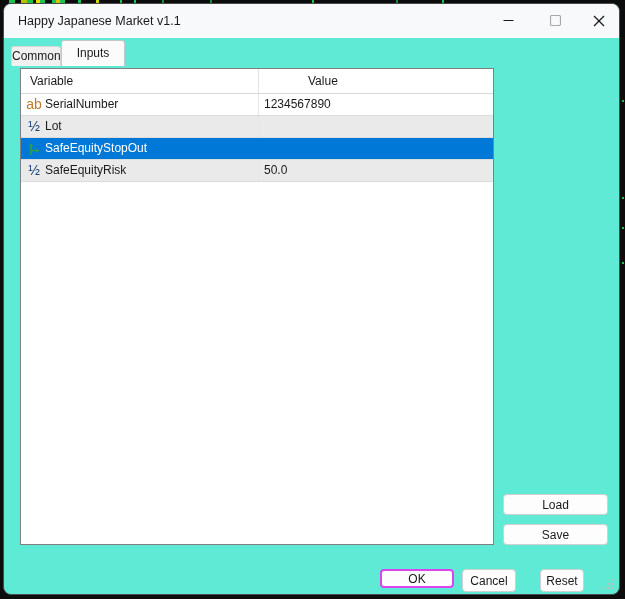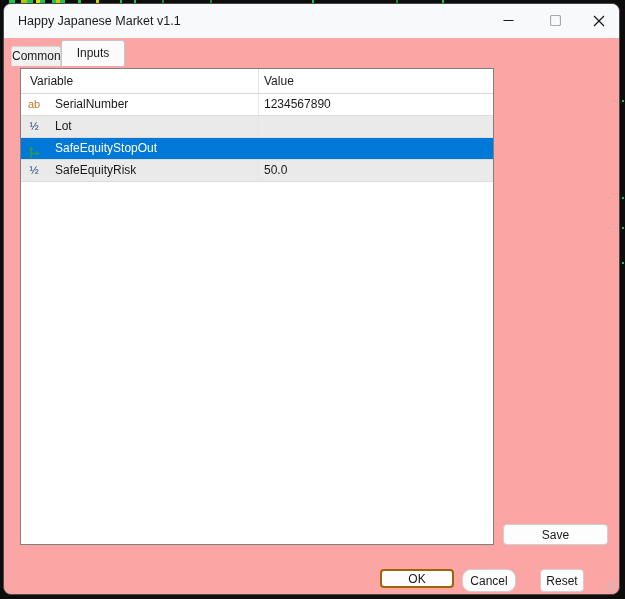--- a/index.html
+++ b/index.html
@@ -14,57 +14,57 @@
         #1dc24a 40px 45px, transparent 45px 52px, #1dc24a 52px 56px, #d8c300 56px 60px,
         #1dc24a 60px 65px, transparent 65px 78px, #1dc24a 78px 81px, transparent 81px 96px,
         #cfd400 96px 99px, transparent 99px 120px, #1dc24a 120px 122px, transparent 122px 134px,
         #1dc24a 134px 136px, transparent 136px 162px, #128f35 162px 164px, transparent 164px 210px,
         #128f35 210px 212px, transparent 212px 312px, #1dc24a 312px 314px, transparent 314px 396px,
         #128f35 396px 398px, transparent 398px 442px, #1dc24a 442px 444px, transparent 444px 100%);
   }
   .edge-speck { position:absolute; width:2px; height:2px; background:#1dc24a; right:1px; }
 
   .dialog { position:absolute; left:3px; top:3px; width:617px; height:592px;
-    background:#fca5a5; border:1px solid #4a4a4a; border-radius:8px; overflow:hidden; }
+    background:#5eead4; border:1px solid #4a4a4a; border-radius:8px; overflow:hidden; }
 
   .titlebar { position:absolute; left:0; top:0; width:100%; height:34px; background:#f8f9fb; }
   .title { position:absolute; left:14px; top:0; line-height:34px; font-size:12.5px; color:#1b1b1b; }
   .win-btn { position:absolute; top:1px; width:44px; height:31px; display:flex; align-items:center; justify-content:center; }
   .win-btn.min { left:482px; } .win-btn.max { left:529px; } .win-btn.close { left:573px; }
   .win-btn svg { display:block; }
 
   .tab { position:absolute; font-size:12px; text-align:center; border-radius:3px 3px 0 0; }
   .tab.common { left:7px; top:42px; width:50px; height:20px; line-height:19px;
     background:#f0f0f0; border:1px solid #d6d6d6; border-bottom:none; z-index:1; }
   .tab.inputs { left:57px; top:36px; width:64px; height:26px; line-height:25px;
     background:#fbfbfb; border:1px solid #c6c6c6; border-bottom:none; z-index:2; }
 
   .table { position:absolute; left:16px; top:64px; width:474px; height:477px;
     background:#ffffff; border:1px solid #808080; }
   .thead { display:flex; height:25px; border-bottom:1px solid #d9d9d9; background:#ffffff;justify-content:center; }
   .th { font-size:12px; line-height:24px; color:#1a1a1a; }
   .th.c1 { width:238px; padding-left:9px; border-right:1px solid #e3e3e3; }
-  .th.c2 { flex:1; padding-left:5px; }
+  .th.c2 { flex:1; padding-left:5px;margin-left:44px; }
   .row { display:flex; height:22px; border-bottom:1px solid #dcdcdc; font-size:12px; line-height:21px; }
   .row .c1 { width:238px; display:flex; align-items:center; border-right:1px solid #e6e6e6; }
   .row .c2 { flex:1; padding-left:5px; }
   .row.shaded { background:#eaeaea; }
   .row.selected { background:#0078d7; color:#ffffff; }
-  .row.selected .c1 { border-right:none;align-items:flex-end; }
-  .ticon { width:16px; margin-left:5px; margin-right:13px; text-align:center; font-size:11px; flex:0 0 16px; }
+  .row.selected .c1 { border-right:none; }
+  .ticon { width:16px; margin-left:5px; margin-right:3px; text-align:center; font-size:14px; flex:0 0 16px; }
   .ticon.text { color:#c07b2a; }
   .ticon.num { color:#16417c; }
   .ticon svg { display:block; margin:0 auto; }
 
   .btn { position:absolute; background:#fdfdfd; border:1px solid #d0d0d0; border-radius:4px;
     font-size:12px; font-family:"Liberation Sans", sans-serif; color:#1a1a1a; text-align:center; cursor:default; }
   .btn.load { left:499px; top:490px; width:105px; height:21px; }
   .btn.save { left:499px; top:520px; width:105px; height:21px;text-align:center; }
-  .btn.ok { left:376px; top:565px; width:74px; height:19px; border:2px solid #a16207; }
-  .btn.cancel { left:458px; top:565px; width:54px; height:23px;border-radius:9px; }
+  .btn.ok { left:376px; top:565px; width:74px; height:19px; border:2px solid #d946ef; }
+  .btn.cancel { left:458px; top:565px; width:54px; height:23px; }
   .btn.reset { left:536px; top:565px; width:44px; height:23px; }
 
   .grip { position:absolute; right:5px; bottom:5px; width:10px; height:10px; }
   .grip i { position:absolute; width:2px; height:2px; background:#bfbfbf; }
 </style>
 </head>
 <body>
 
 <div class="backdrop">
   <div class="chart-ticks"></div>
@@ -139,20 +139,21 @@
 
       <div class="row shaded">
         <div class="c1">
           <span class="ticon num">½</span>
           <span>SafeEquityRisk</span>
         </div>
         <div class="c2">50.0</div>
       </div>
     </div>
 
+    <button class="btn load">Load</button>
     <button class="btn save">Save</button>
     <button class="btn ok">OK</button>
     <button class="btn cancel">Cancel</button>
     <button class="btn reset">Reset</button>
 
     <div class="grip">
       <i style="right:0;bottom:0;"></i>
       <i style="right:4px;bottom:0;"></i>
       <i style="right:8px;bottom:0;"></i>
       <i style="right:0;bottom:4px;"></i>

